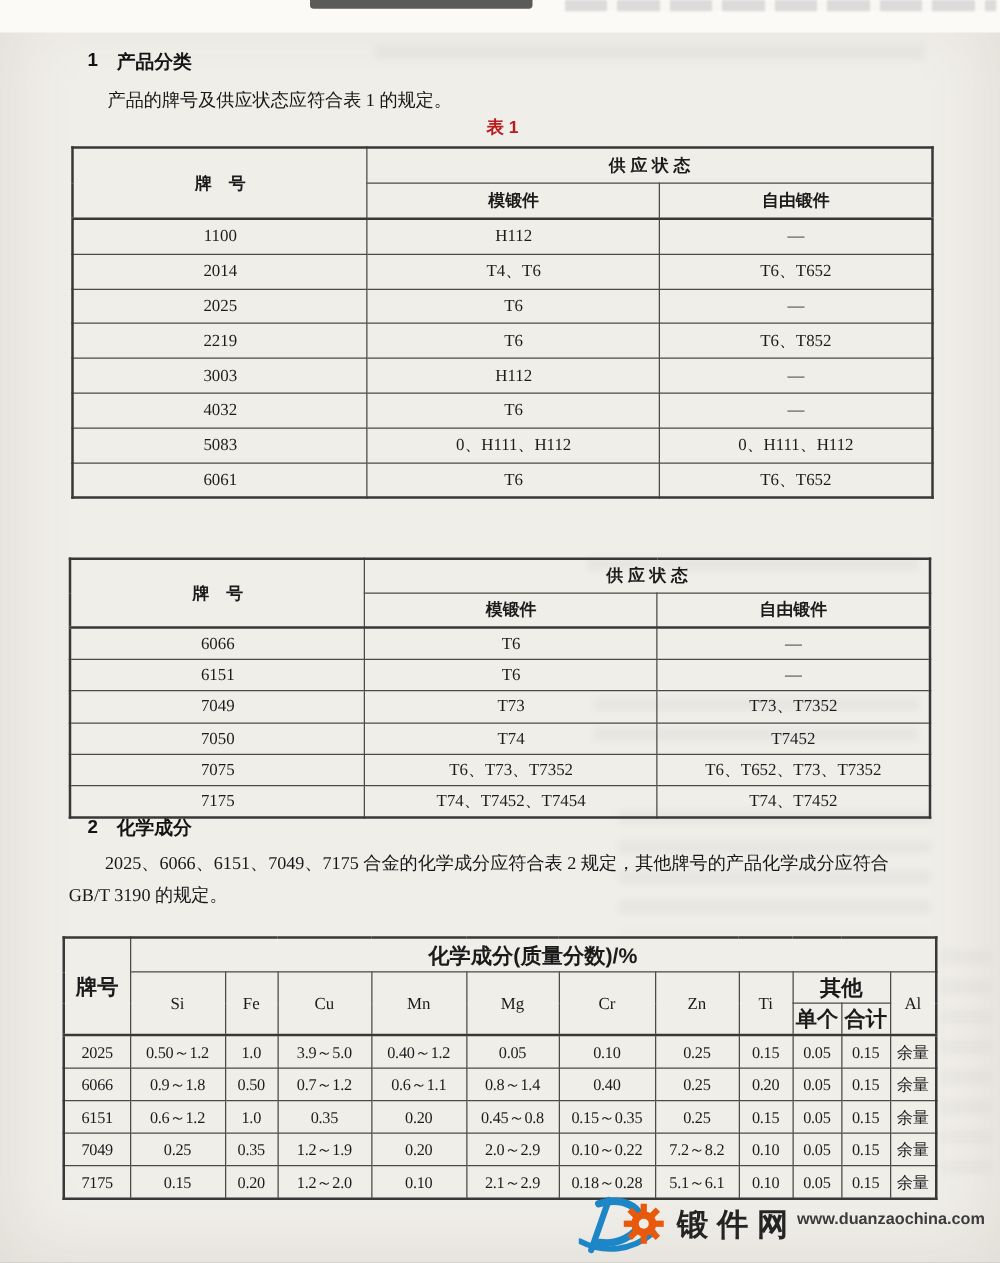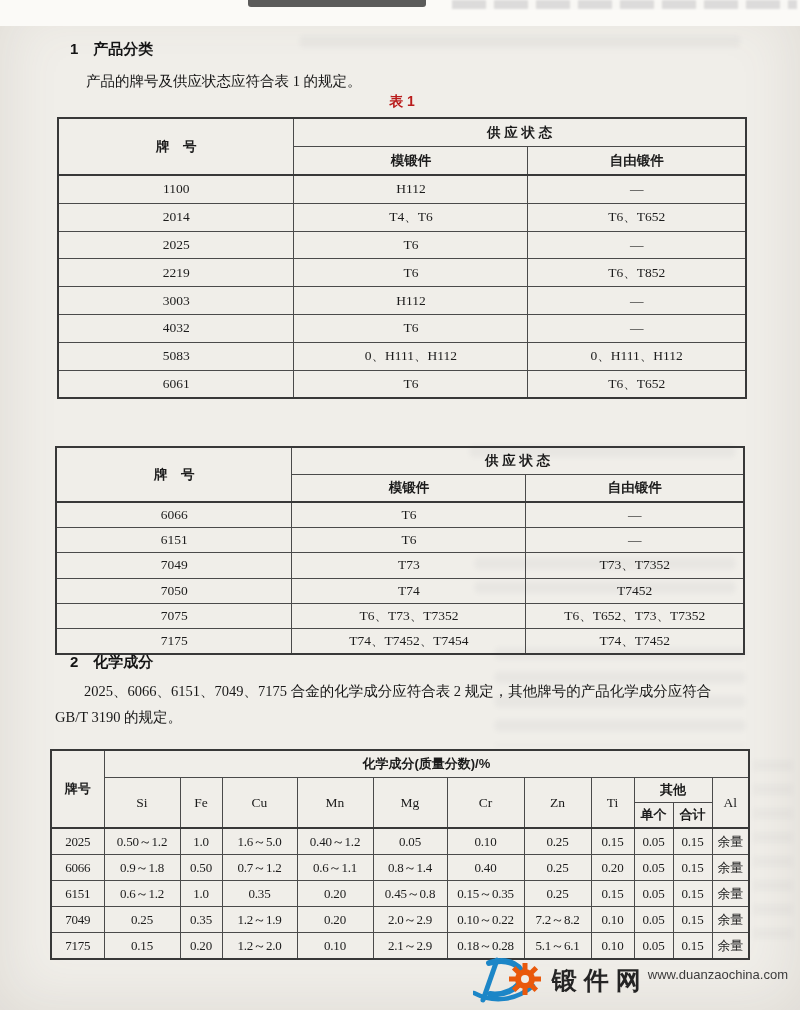--- a/index.html
+++ b/index.html
@@ -37,29 +37,29 @@
 
   #table1{left:57px;top:117px;width:690px;}
   #table1 thead th{height:27px;}
   #table1 tbody td{height:26.8px;}
 
   #table1b{left:55px;top:446px;width:690px;}
   #table1b thead th{height:26px;}
   #table1b tbody td{height:24.2px;}
 
   #table2{left:50px;top:749px;width:698px;}
-  #table2 thead th{font-size:13px;}
+  #table2 thead th{font-size:17px;}
   #table2 thead th.el{font-size:13.5px;}
   #table2 tbody td{height:25px;font-size:13px;letter-spacing:-.2px;}
   .h26{height:26px;} .h24{height:24px;}
 
   .logo{position:absolute;right:12px;bottom:5px;display:flex;align-items:center;gap:7px;}
   .logo-text{display:flex;flex-direction:row;align-items:flex-start;}
   .logo-name{font-size:25px;font-weight:bold;letter-spacing:7px;line-height:27px;color:#242424;}
-  .logo-url{font-family:"Liberation Sans","DejaVu Sans",sans-serif;font-size:13px;font-weight:normal;color:#3b3b3b;line-height:15px;}
+  .logo-url{font-family:"Liberation Sans","DejaVu Sans",sans-serif;font-size:13px;font-weight:bold;color:#3b3b3b;line-height:15px;}
 </style>
 </head>
 <body>
 
 <div class="page">
   <div class="top-strip"></div>
   <div class="smudge-a"></div>
   <div class="smudge-b"></div>
   <div class="ghost g1"></div>
   <div class="ghost g2"></div>
@@ -225,21 +225,21 @@
       <tr>
         <th class="h24">单个</th>
         <th class="h24">合计</th>
       </tr>
     </thead>
     <tbody>
         <tr>
           <td>2025</td>
           <td>0.50～1.2</td>
           <td>1.0</td>
-          <td>1.6～5.0</td>
+          <td>3.9～5.0</td>
           <td>0.40～1.2</td>
           <td>0.05</td>
           <td>0.10</td>
           <td>0.25</td>
           <td>0.15</td>
           <td>0.05</td>
           <td>0.15</td>
           <td>余量</td>
         </tr>
         <tr>

